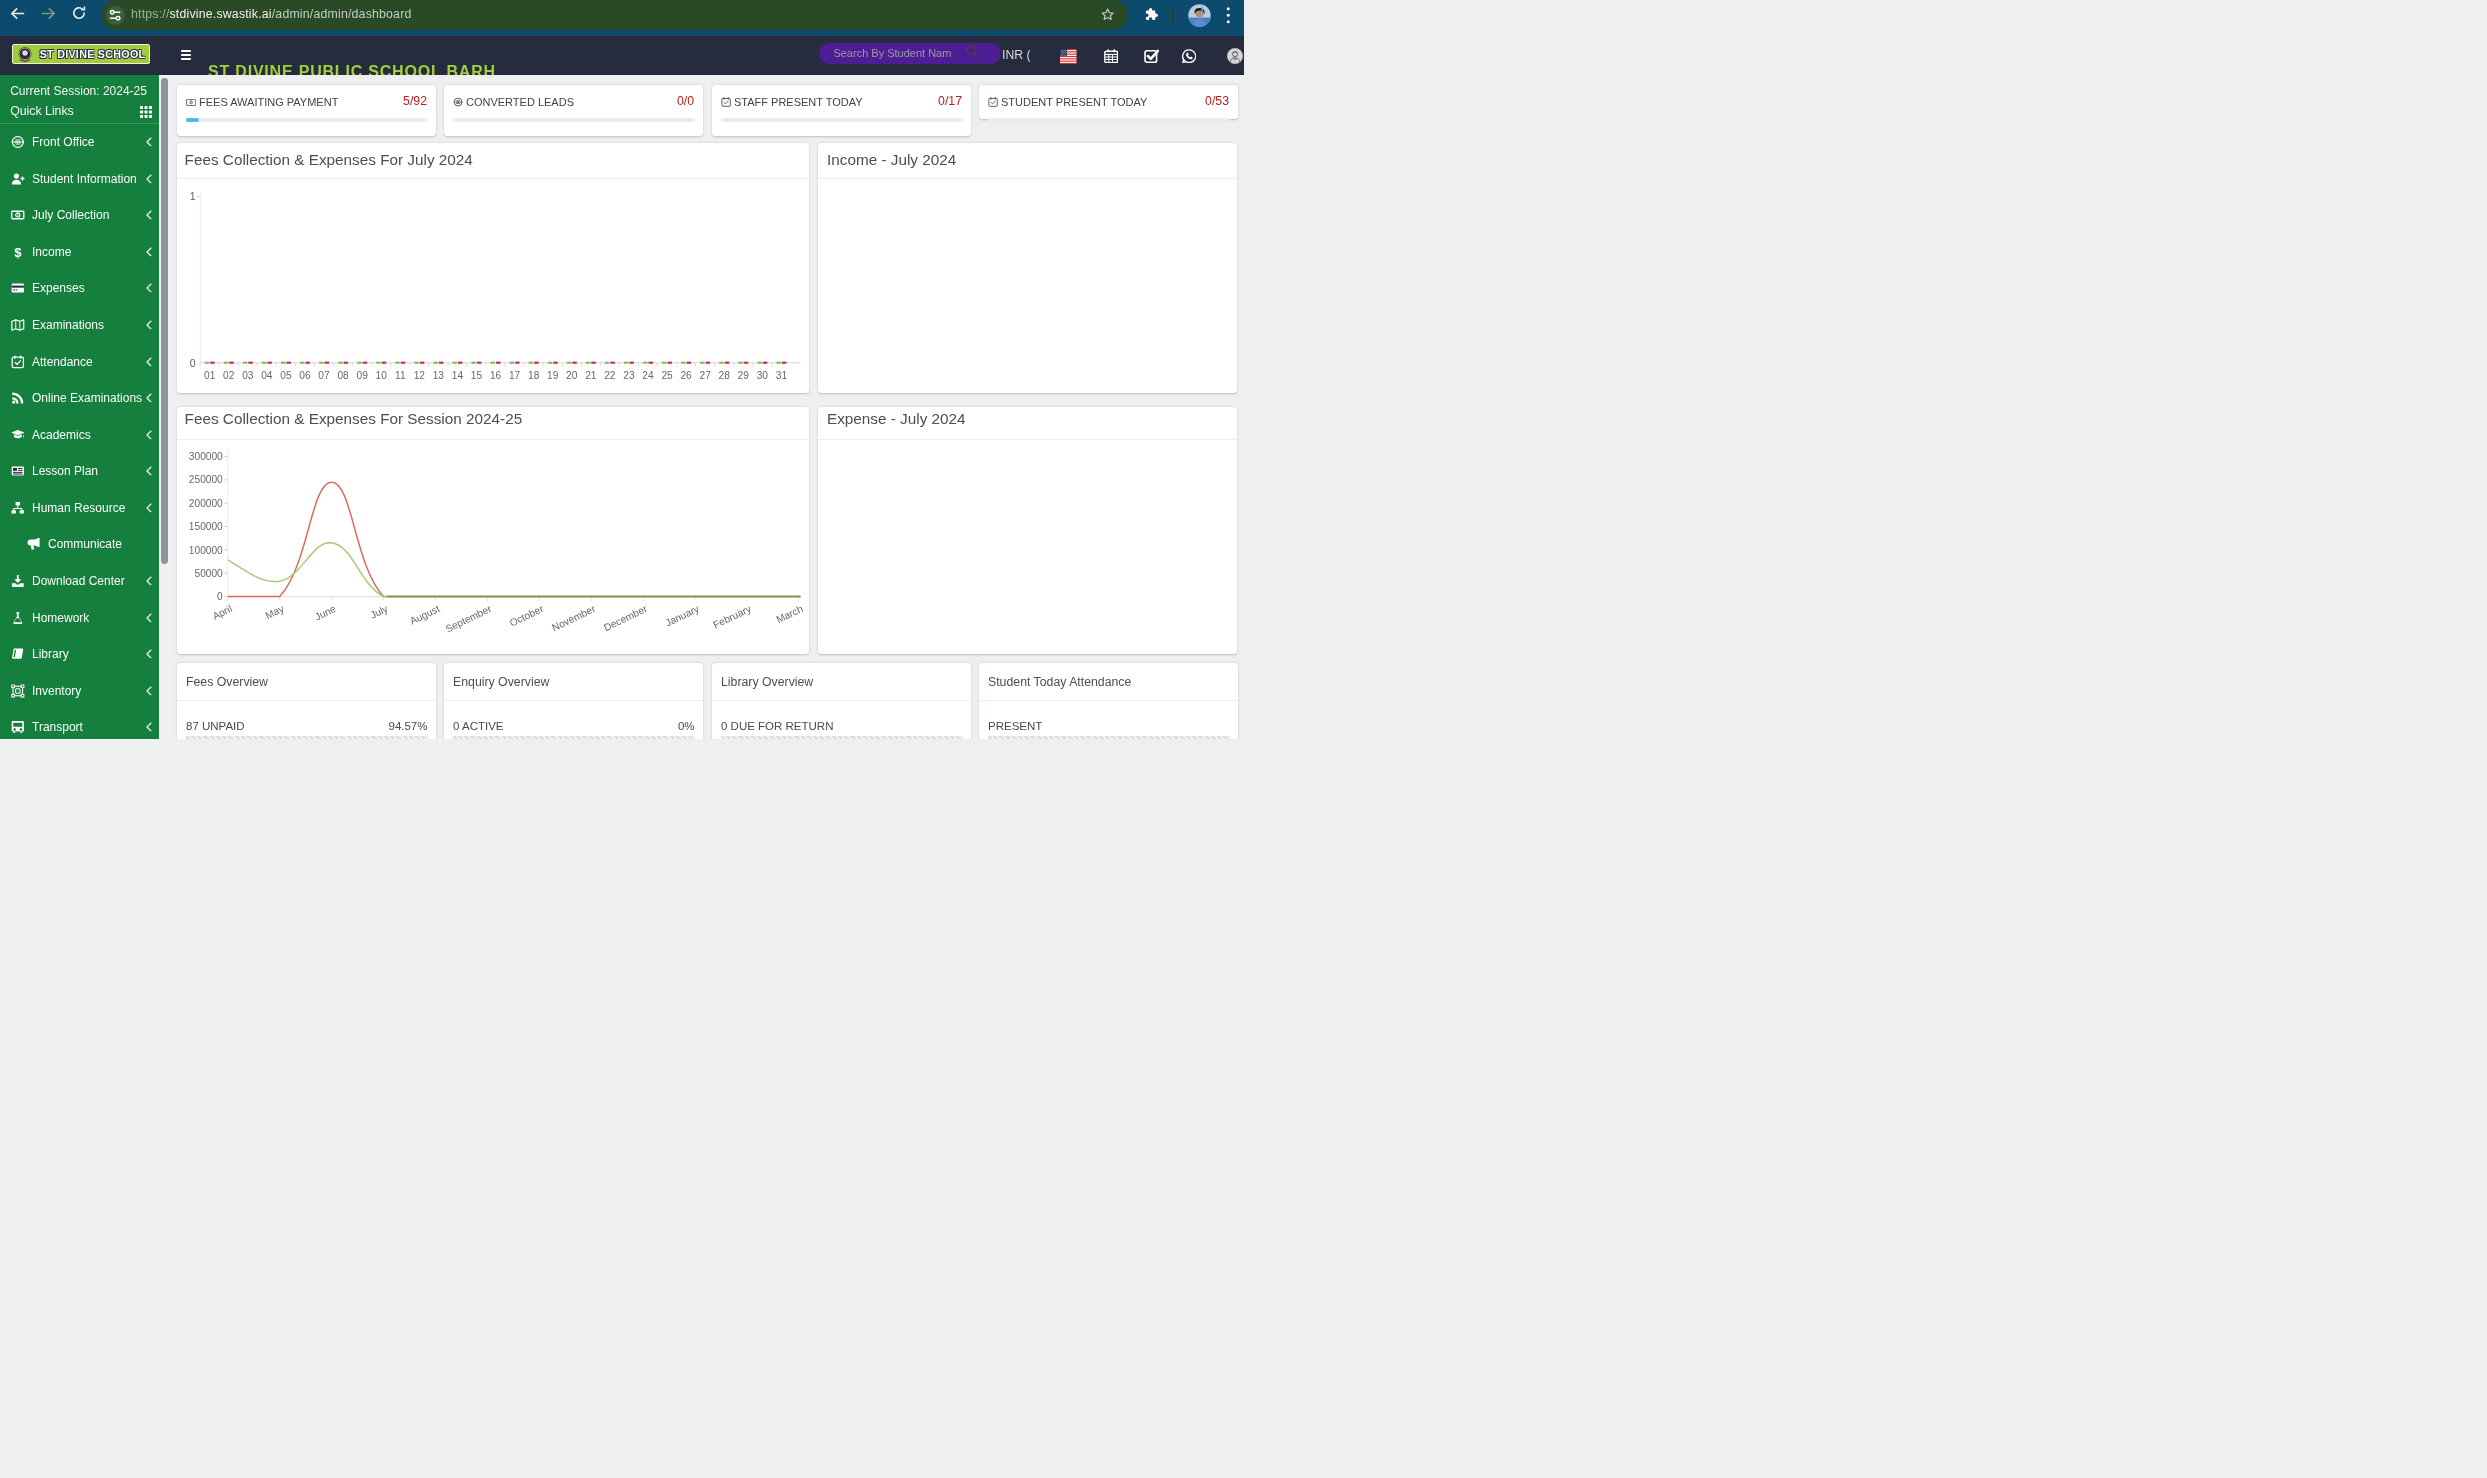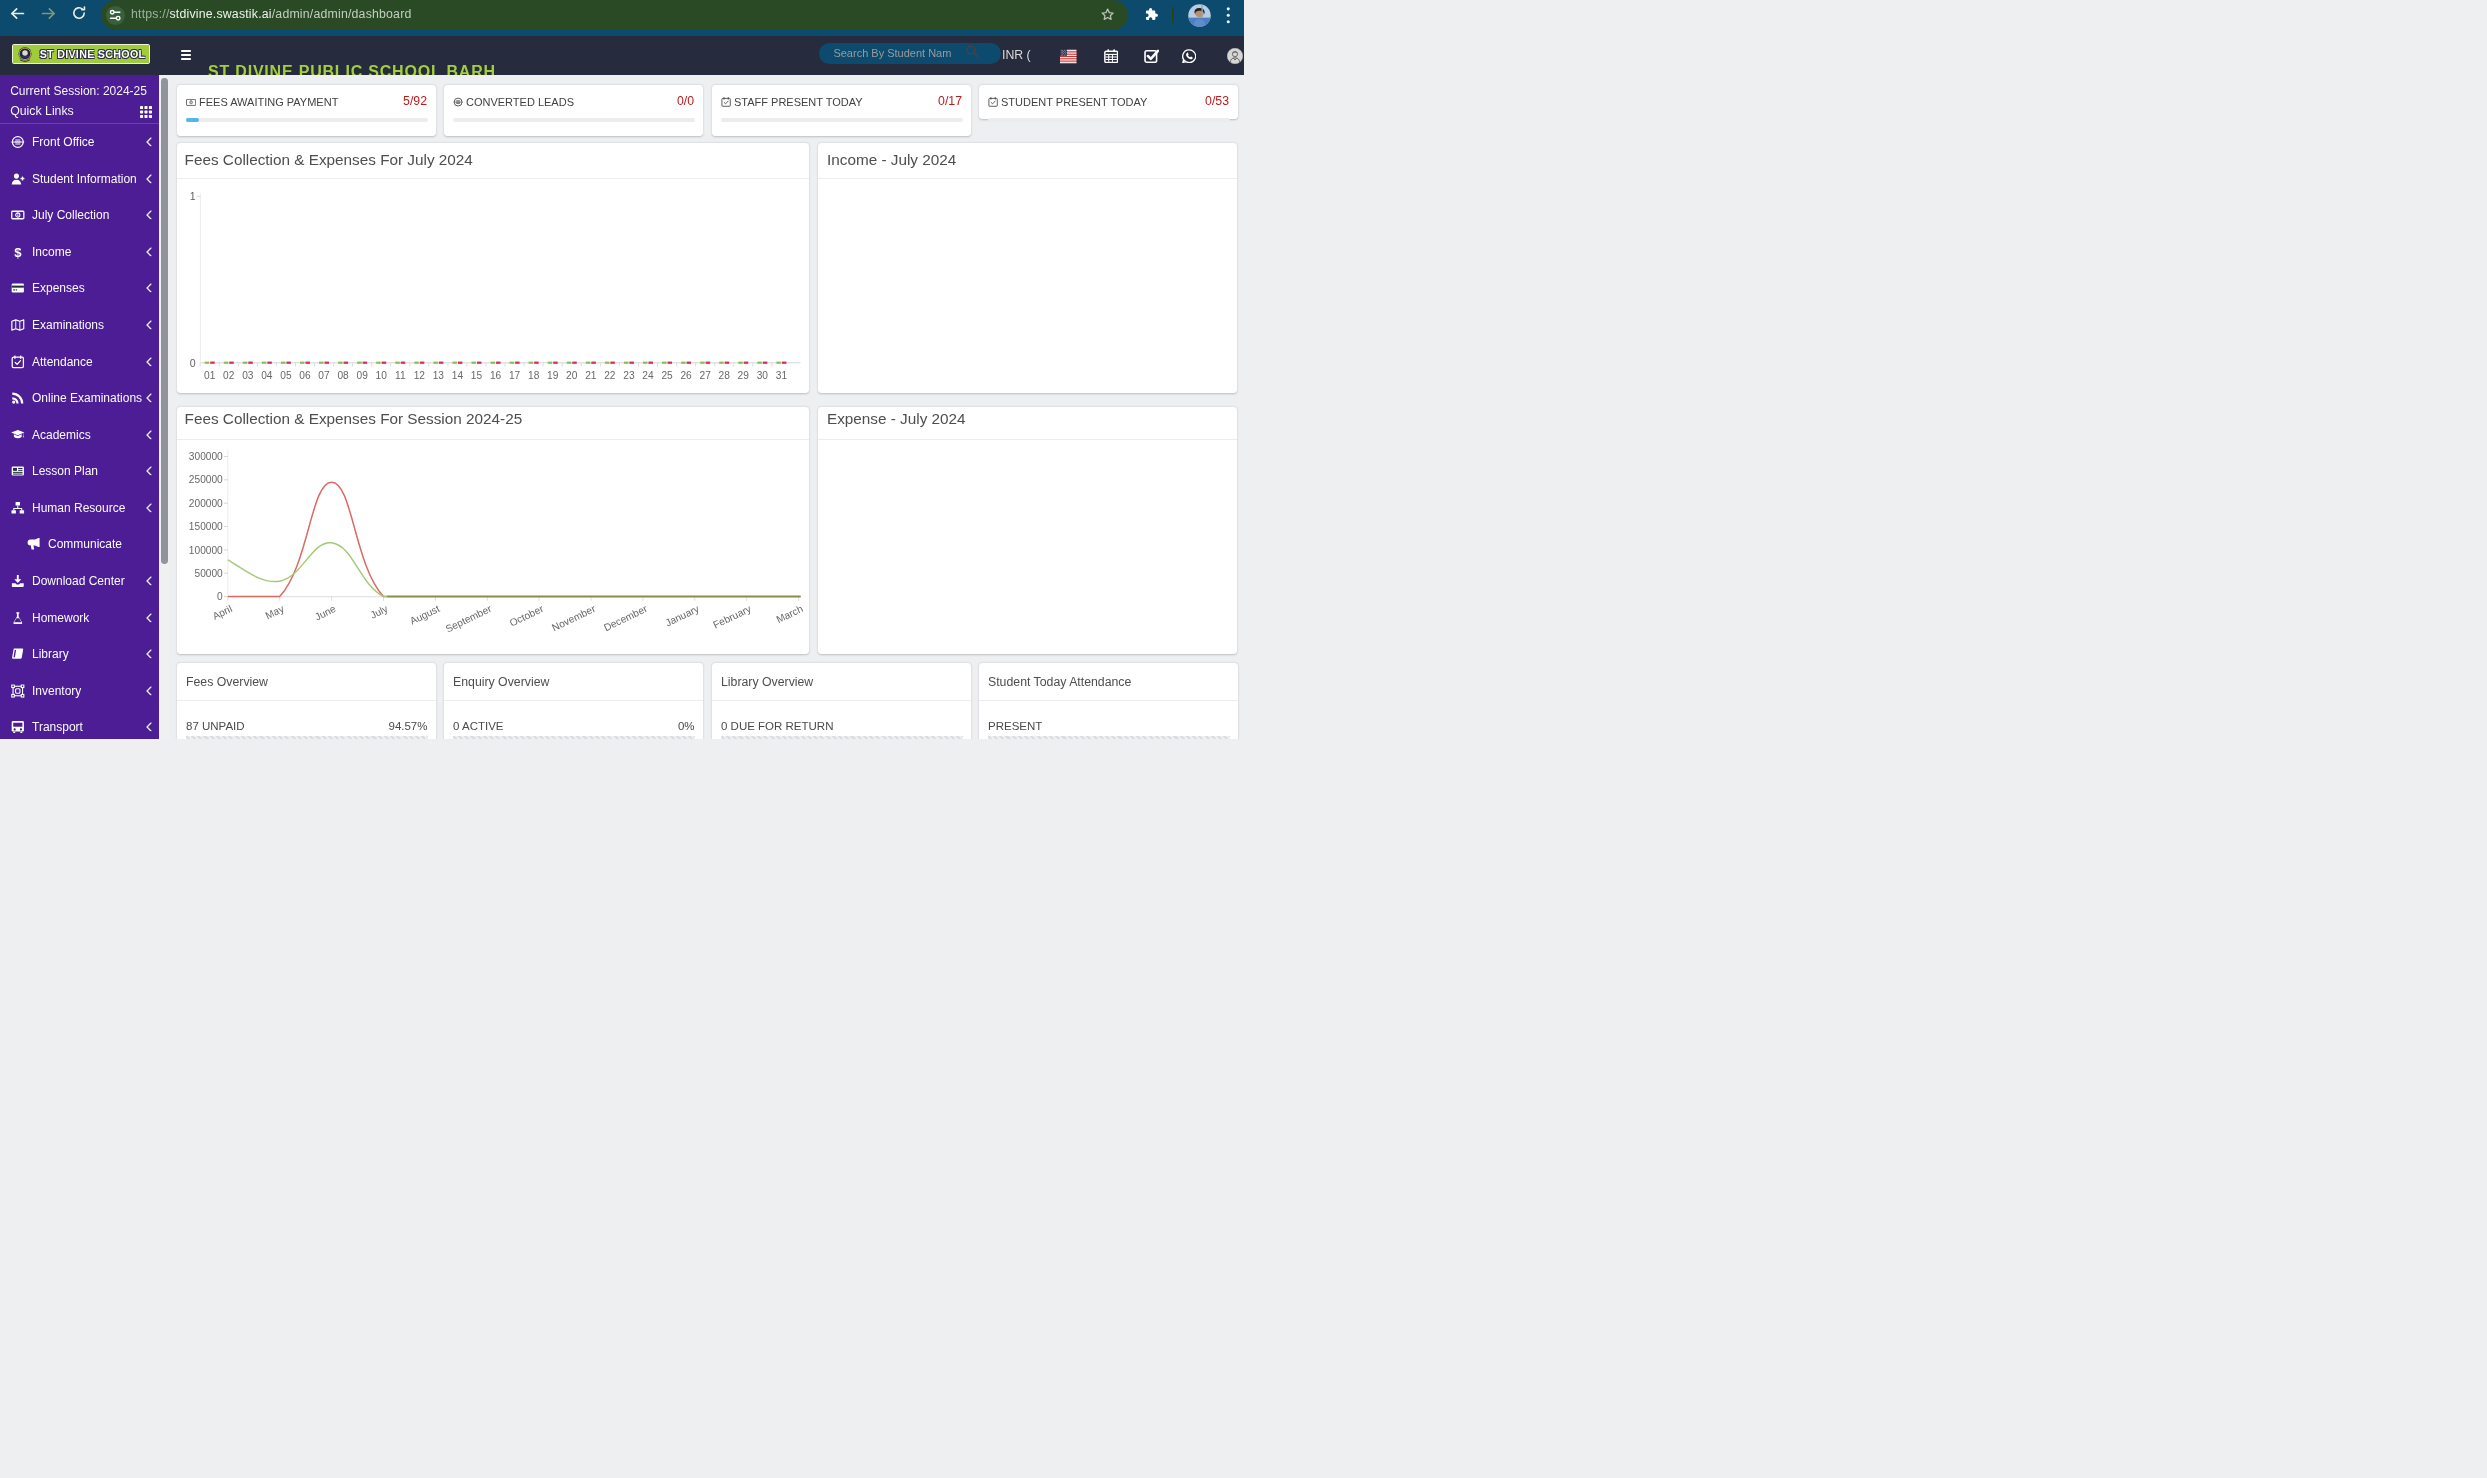--- a/index.html
+++ b/index.html
@@ -14,25 +14,25 @@
   #tunecircle { position:absolute; left:106px; top:6px; width:18.6px; height:18.6px; border-radius:50%; background:#38603a; }
   #urltext { position:absolute; left:131px; top:0; height:29px; line-height:29px; font-size:12.3px; letter-spacing:0.2px; }
   #urltext .g1 { color:#9db29e; } #urltext .g2 { color:#eef3ed; } #urltext .g3 { color:#c2cfc1; }
 
   
   #apphdr { position:absolute; left:0; top:36px; width:1244px; height:39px; background:#262c3e; }
   #logobox { position:absolute; left:12px; top:8px; width:138px; height:20.3px; background:#a0cb3c; border:0.8px solid #edf3d3; border-radius:1.7px; }
   #logotext { position:absolute; left:22px; top:0px; width:115px; height:18.6px; line-height:19.5px; text-align:center; font-size:10.7px; font-weight:bold; color:#fff; letter-spacing:0.3px; white-space:nowrap;
       text-shadow:-0.8px -0.8px 0 #2b3042, 0.8px -0.8px 0 #2b3042, -0.8px 0.8px 0 #2b3042, 0.8px 0.8px 0 #2b3042; }
   #apptitle { position:absolute; left:208px; top:0; height:39px; line-height:39px; font-size:16px; font-weight:bold; letter-spacing:0.8px; color:#a4ce3b;margin-top:16px; }
-  #searchpill { position:absolute; left:819px; top:7.2px; width:182px; height:21px; border-radius:10.6px; background:#0c4a6e; }
+  #searchpill { position:absolute; left:819px; top:7.2px; width:182px; height:21px; border-radius:10.6px; background:#4c1d95; }
   #searchpill span { position:absolute; left:14.4px; top:0; height:21px; line-height:21px; font-size:11px; color:#9b9b9b; }
 
   
-  #sidebar { position:absolute; left:0; top:75px; width:159px; height:664px; background:#4c1d95; color:#fbfbfb; }
+  #sidebar { position:absolute; left:0; top:75px; width:159px; height:664px; background:#15803d; color:#fbfbfb; }
   #sbtrack { position:absolute; left:159px; top:75px; width:10.2px; height:664px; background:#f0f0f0; }
   #sbthumb { position:absolute; left:161px; top:78px; width:6.8px; height:486px; border-radius:3.4px; background:#90949d; }
   .sbrow { position:absolute; left:0; width:159px; }
   .mi-label { position:absolute; left:32px; top:50%; transform:translateY(-50%); font-size:12px; color:#fbfbfb; white-space:nowrap; }
   .mi-icon { position:absolute; left:11px; top:50%; transform:translateY(-50%); width:13.6px; height:13.6px; }
   .mi-chev { position:absolute; left:146px; top:50%; transform:translateY(-50%); width:6px; height:9.3px; }
 
   
   #main { position:absolute; left:170px; top:75px; width:1074px; height:664px; background:#edeff1; }
   .card { position:absolute; background:#fff; border-radius:3.4px; box-shadow:0 0.8px 2.1px rgba(60,60,70,0.28); }

